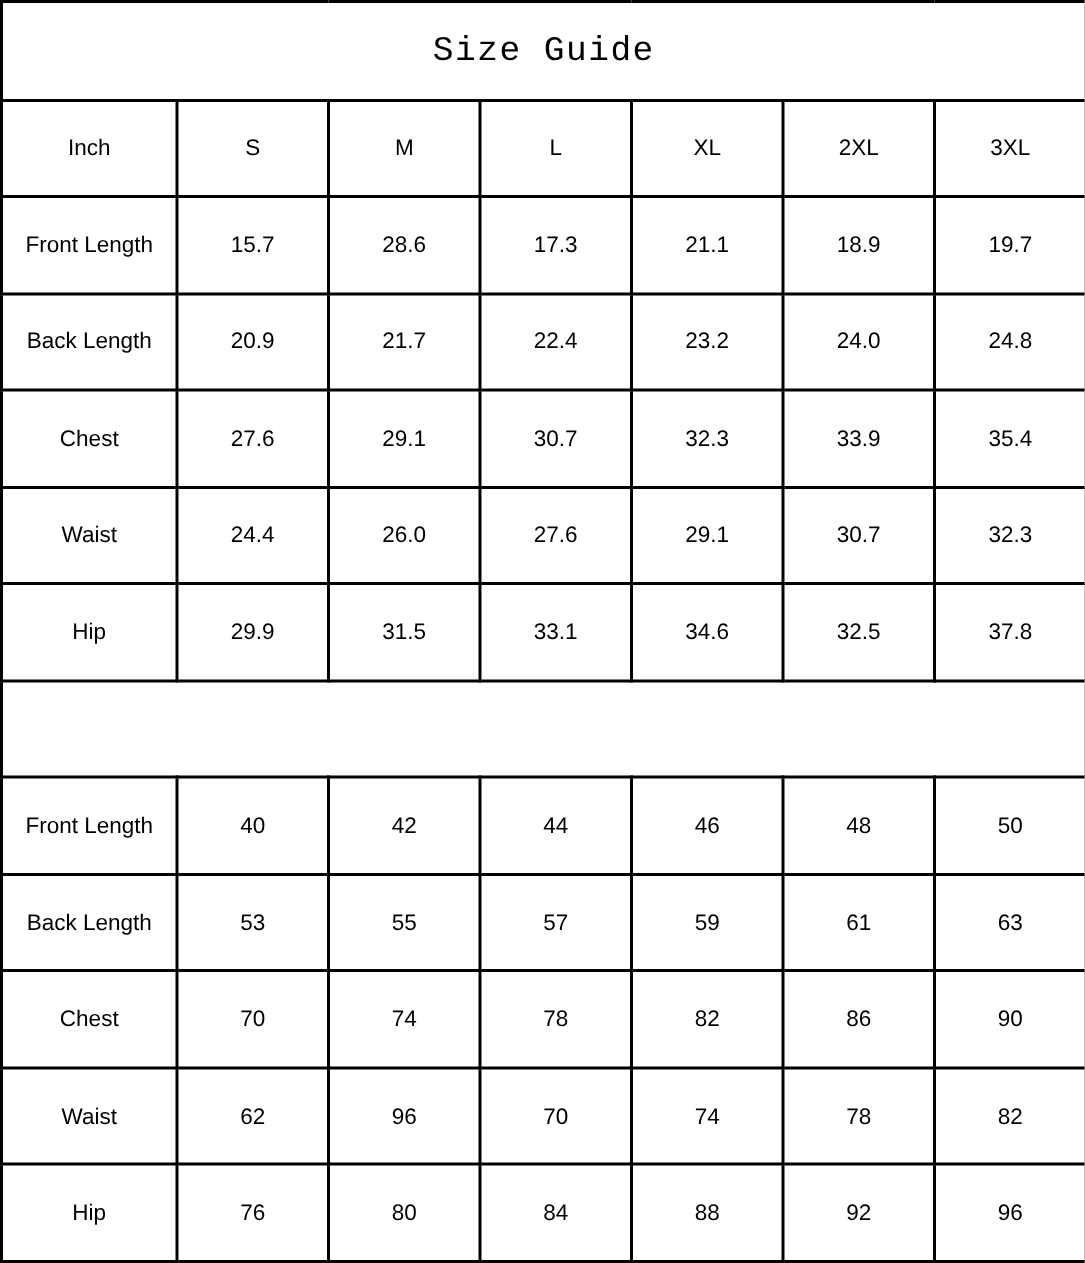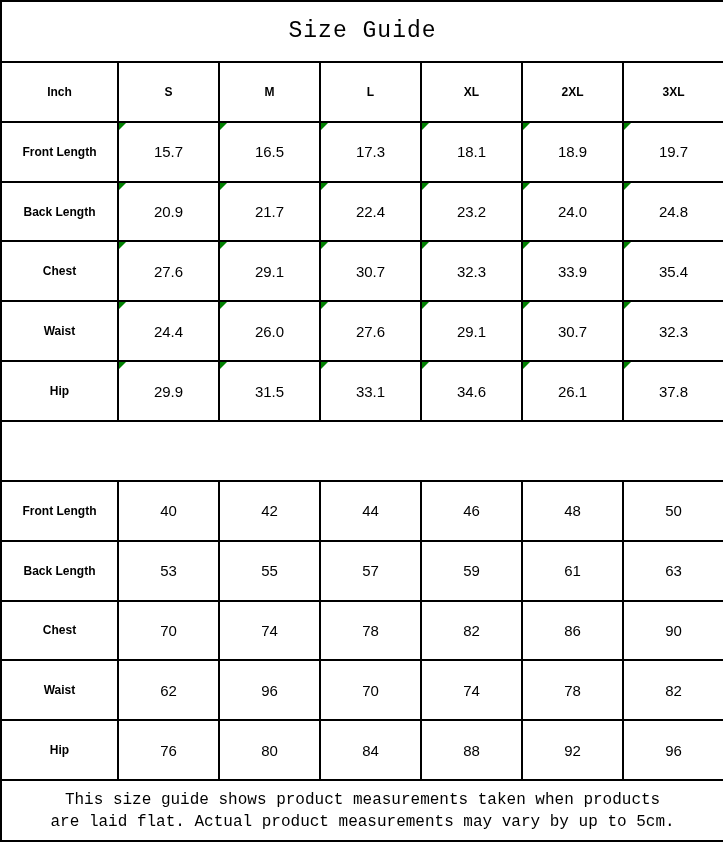--- a/index.html
+++ b/index.html
@@ -25,27 +25,28 @@
   tr { height: 56px; }
   tr.trow-title, tr.trow-footer { height: 57px; }
   .title {
     font-family: "Liberation Mono", "DejaVu Sans Mono", monospace;
     font-size: 23px;
     font-weight: normal;
     letter-spacing: 1px;
   }
   .hdr, .lab {
     font-family: "Liberation Sans", sans-serif;
-    font-weight: bold;
-    font-size: 12px;
+    font-weight: normal;
+    font-size: 15px;
   }
   .v {
     font-family: "Liberation Sans", sans-serif;
     font-size: 15px;
     font-weight: normal;
+    border-radius: 12px;
   }
   .flag {
     position: absolute;
     top: 0; left: 0;
     width: 0; height: 0;
     border-top: 7px solid var(--flag, #008000);
     border-right: 7px solid transparent;
     display: block;
   }
   .spacer { border-top: 2px solid var(--border,#000); border-bottom: 2px solid var(--border,#000); }
@@ -81,23 +82,23 @@
     <td class="hdr">M</td>
     <td class="hdr">L</td>
     <td class="hdr">XL</td>
     <td class="hdr">2XL</td>
     <td class="hdr">3XL</td>
   </tr>
 
   <tr>
     <td class="lab">Front Length</td>
     <td class="v"><span class="flag"></span><span class="val">15.7</span></td>
-    <td class="v"><span class="flag"></span><span class="val">16.5</span></td>
+    <td class="v"><span class="flag"></span><span class="val">28.6</span></td>
     <td class="v"><span class="flag"></span><span class="val">17.3</span></td>
-    <td class="v"><span class="flag"></span><span class="val">18.1</span></td>
+    <td class="v"><span class="flag"></span><span class="val">21.1</span></td>
     <td class="v"><span class="flag"></span><span class="val">18.9</span></td>
     <td class="v"><span class="flag"></span><span class="val">19.7</span></td>
   </tr>
 
   <tr>
     <td class="lab">Back Length</td>
     <td class="v"><span class="flag"></span><span class="val">20.9</span></td>
     <td class="v"><span class="flag"></span><span class="val">21.7</span></td>
     <td class="v"><span class="flag"></span><span class="val">22.4</span></td>
     <td class="v"><span class="flag"></span><span class="val">23.2</span></td>
@@ -124,21 +125,21 @@
     <td class="v"><span class="flag"></span><span class="val">30.7</span></td>
     <td class="v"><span class="flag"></span><span class="val">32.3</span></td>
   </tr>
 
   <tr>
     <td class="lab">Hip</td>
     <td class="v"><span class="flag"></span><span class="val">29.9</span></td>
     <td class="v"><span class="flag"></span><span class="val">31.5</span></td>
     <td class="v"><span class="flag"></span><span class="val">33.1</span></td>
     <td class="v"><span class="flag"></span><span class="val">34.6</span></td>
-    <td class="v"><span class="flag"></span><span class="val">26.1</span></td>
+    <td class="v"><span class="flag"></span><span class="val">32.5</span></td>
     <td class="v"><span class="flag"></span><span class="val">37.8</span></td>
   </tr>
 
   <tr>
     <td colspan="7" class="spacer"></td>
   </tr>
 
 
   <tr>
     <td class="lab">Front Length</td>
@@ -183,22 +184,16 @@
   <tr>
     <td class="lab">Hip</td>
     <td class="v">76</td>
     <td class="v">80</td>
     <td class="v">84</td>
     <td class="v">88</td>
     <td class="v">92</td>
     <td class="v">96</td>
   </tr>
 
-  <tr class="trow-footer">
-    <td colspan="7" class="footer">
-      <div>This size guide shows product measurements taken when products</div>
-      <div>are laid flat. Actual product measurements may vary by up to 5cm.</div>
-    </td>
-  </tr>
 
   </tbody>
 </table>
 </div>
 
 </body></html>

